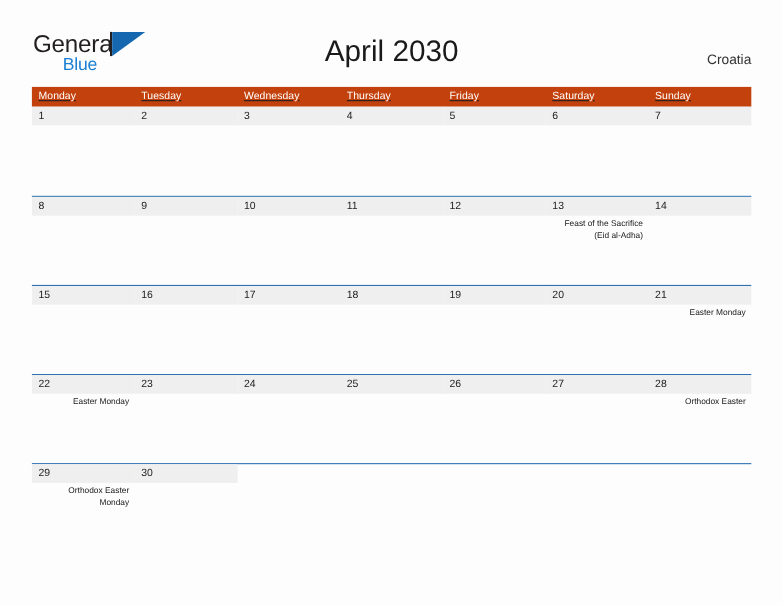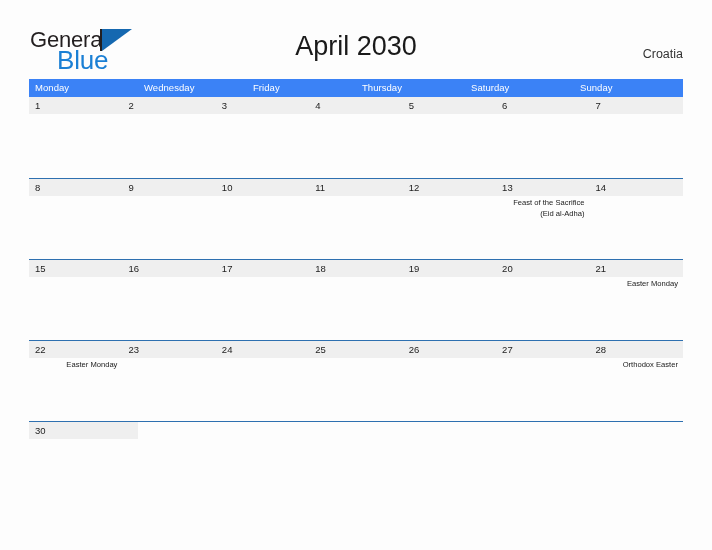--- a/index.html
+++ b/index.html
@@ -45,21 +45,21 @@
     font-size: 22px;
     letter-spacing: -0.2px;
     color: #231f20;
     line-height: 24px;
     text-align: center;
   }
   .logo-blue {
     position: absolute;
     left: 27px;
     top: 20px;
-    font-size: 26px;
+    font-size: 16px;
     letter-spacing: -0.2px;
     color: #1a7fd4;
     line-height: 24px;
   }
   .logo-triangle {
     position: absolute;
     left: 72px;
     top: 1px;
     width: 0;
     height: 0;
@@ -101,21 +101,22 @@
     position: absolute;
     left: 29px;
     top: 79px;
     width: 654px;
   }
 
   .weekday-row {
     display: flex;
     width: 100%;
     height: 18px;
-    background: #3b82f6;
+    background: #c2410c;
+    text-decoration: underline;
   }
   .weekday {
     flex: 1 1 0;
     font-size: 9.5px;
     color: #ffffff;
     line-height: 18px;
     padding-left: 6px;
     box-sizing: border-box;
     letter-spacing: 0.05px;
   }
@@ -192,23 +193,24 @@
 
     <div class="title">April 2030</div>
 
     <div class="country">Croatia</div>
 
   </div>
 
   <div class="calendar">
     <div class="weekday-row">
         <div class="weekday">Monday</div>
+        <div class="weekday">Tuesday</div>
         <div class="weekday">Wednesday</div>
+        <div class="weekday">Thursday</div>
         <div class="weekday">Friday</div>
-        <div class="weekday">Thursday</div>
         <div class="weekday">Saturday</div>
         <div class="weekday">Sunday</div>
       </div>
     <div id="weeks-container">
         <div class="week-row first">
           <div class="day-cell">
             <div class="day-band"></div>
             <div class="day-number">1</div>
           </div>
           <div class="day-cell">
@@ -334,20 +336,27 @@
             <div class="day-band"></div>
             <div class="day-number">28</div>
             <div class="events">
               <div class="event">Orthodox Easter</div>
             </div>
           </div>
         </div>
         <div class="week-row">
           <div class="day-cell">
             <div class="day-band"></div>
+            <div class="day-number">29</div>
+            <div class="events">
+              <div class="event">Orthodox Easter Monday</div>
+            </div>
+          </div>
+          <div class="day-cell">
+            <div class="day-band"></div>
             <div class="day-number">30</div>
           </div>
           <div class="day-cell empty">
             <div class="day-band"></div>
             <div class="day-number"></div>
           </div>
           <div class="day-cell empty">
             <div class="day-band"></div>
             <div class="day-number"></div>
           </div>

